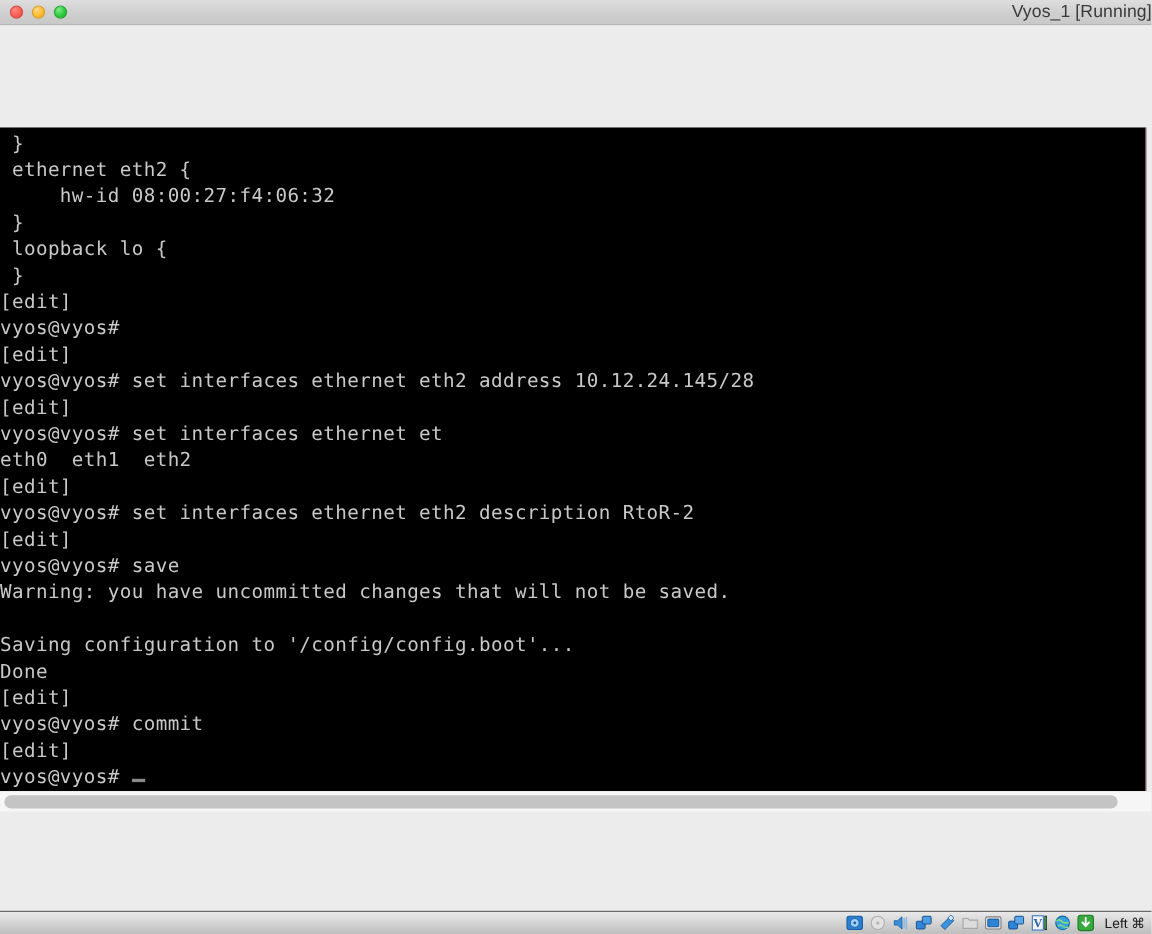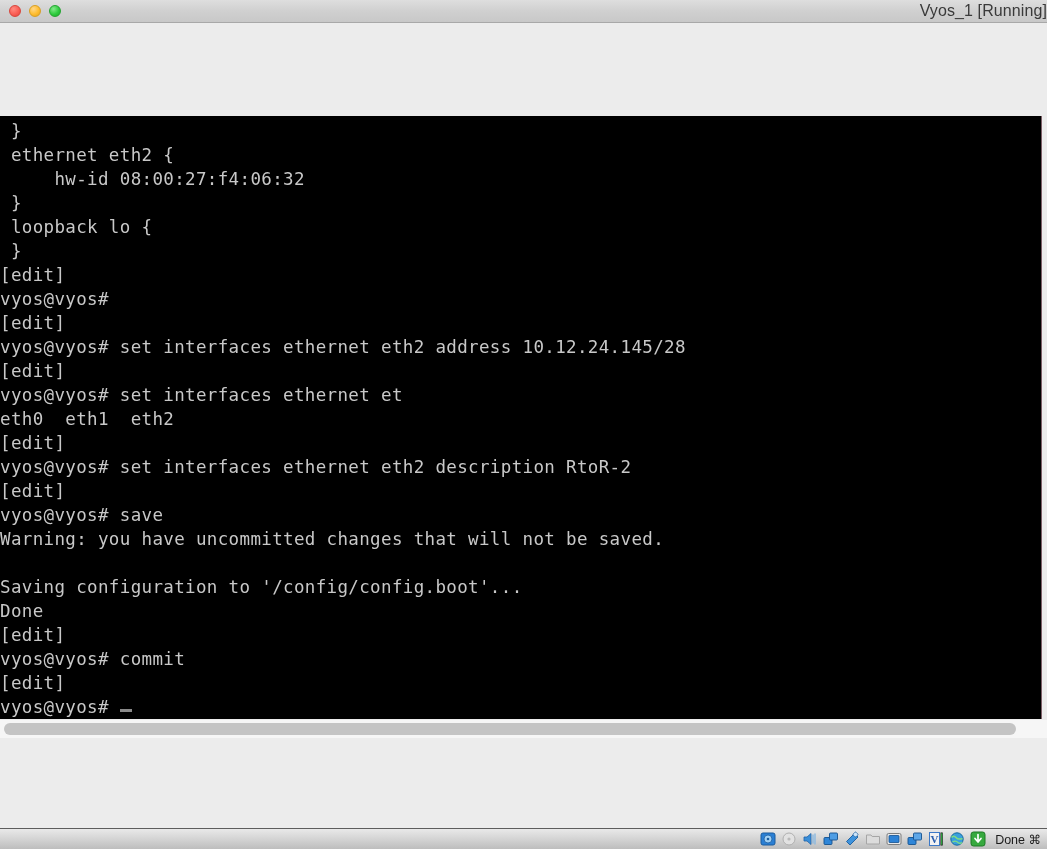--- a/index.html
+++ b/index.html
@@ -254,17 +254,17 @@
         <circle cx="8" cy="8" r="6.2" fill="#39a0dd" stroke="#16699f" stroke-width="1"></circle>
         <path d="M2.5 6.5 Q5 4 7 6.5 Q9 9 13.5 7.5" fill="none" stroke="#7ddc86" stroke-width="1.6"></path>
         <path d="M3.5 11 Q6.5 9 9 11.5 Q11 13 13 11.5" fill="none" stroke="#7ddc86" stroke-width="1.4"></path>
       </svg>
 
       <svg class="sicon" viewBox="0 0 16 16">
         <rect x="1" y="1" width="14" height="14" rx="2.5" fill="#37a93f" stroke="#1d7a25" stroke-width="1"></rect>
         <path d="M8 3.5 L8 9.5 M5 7.5 L8 11 L11 7.5" fill="none" stroke="#ffffff" stroke-width="1.7" stroke-linecap="round" stroke-linejoin="round"></path>
       </svg>
 
-      <span class="host-key">Done ⌘</span>
+      <span class="host-key">Left ⌘</span>
     </div>
   </div>
 
 </div>
 
 </body></html>

